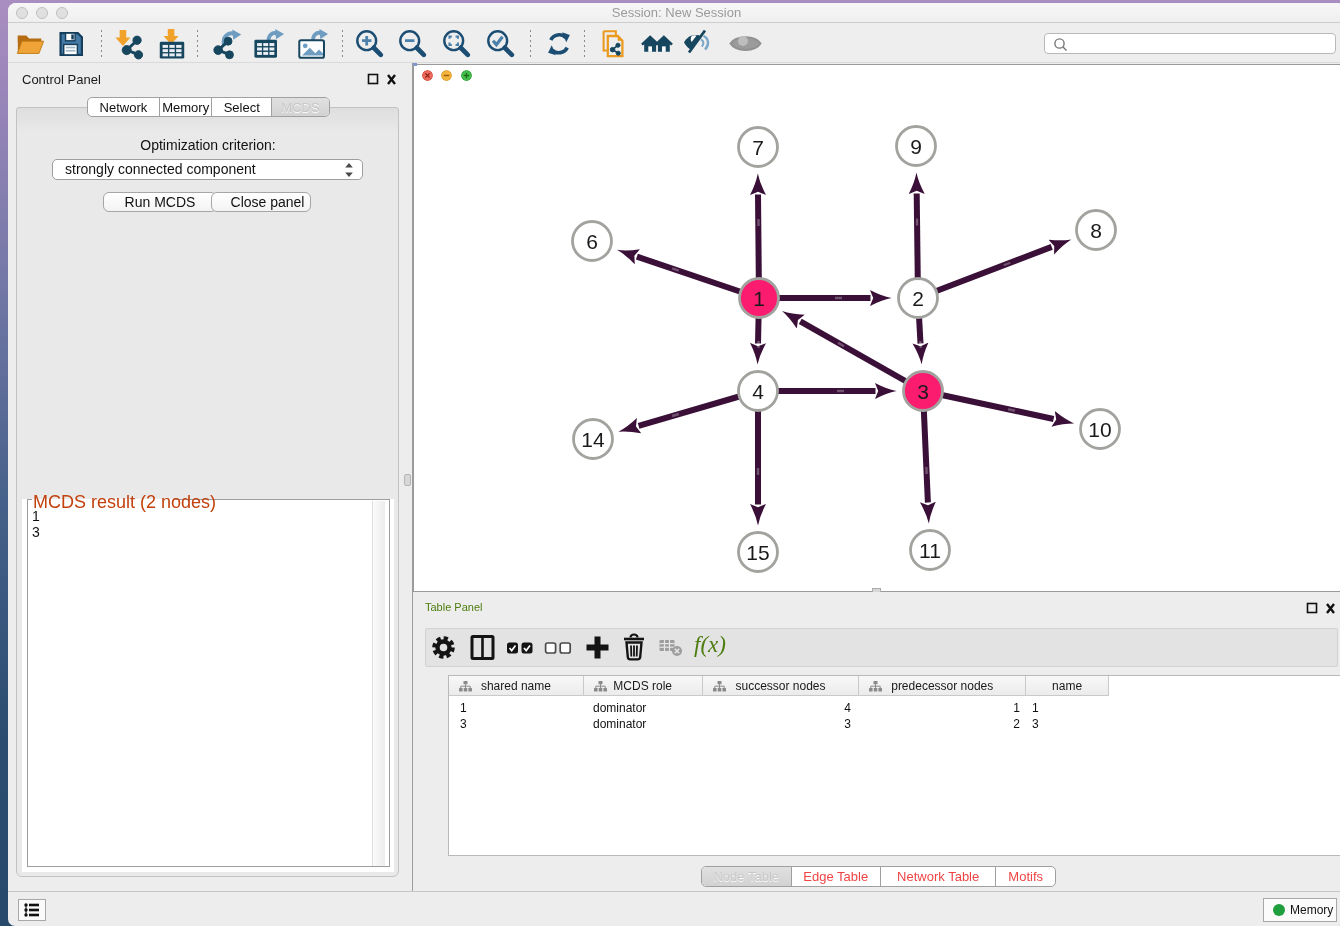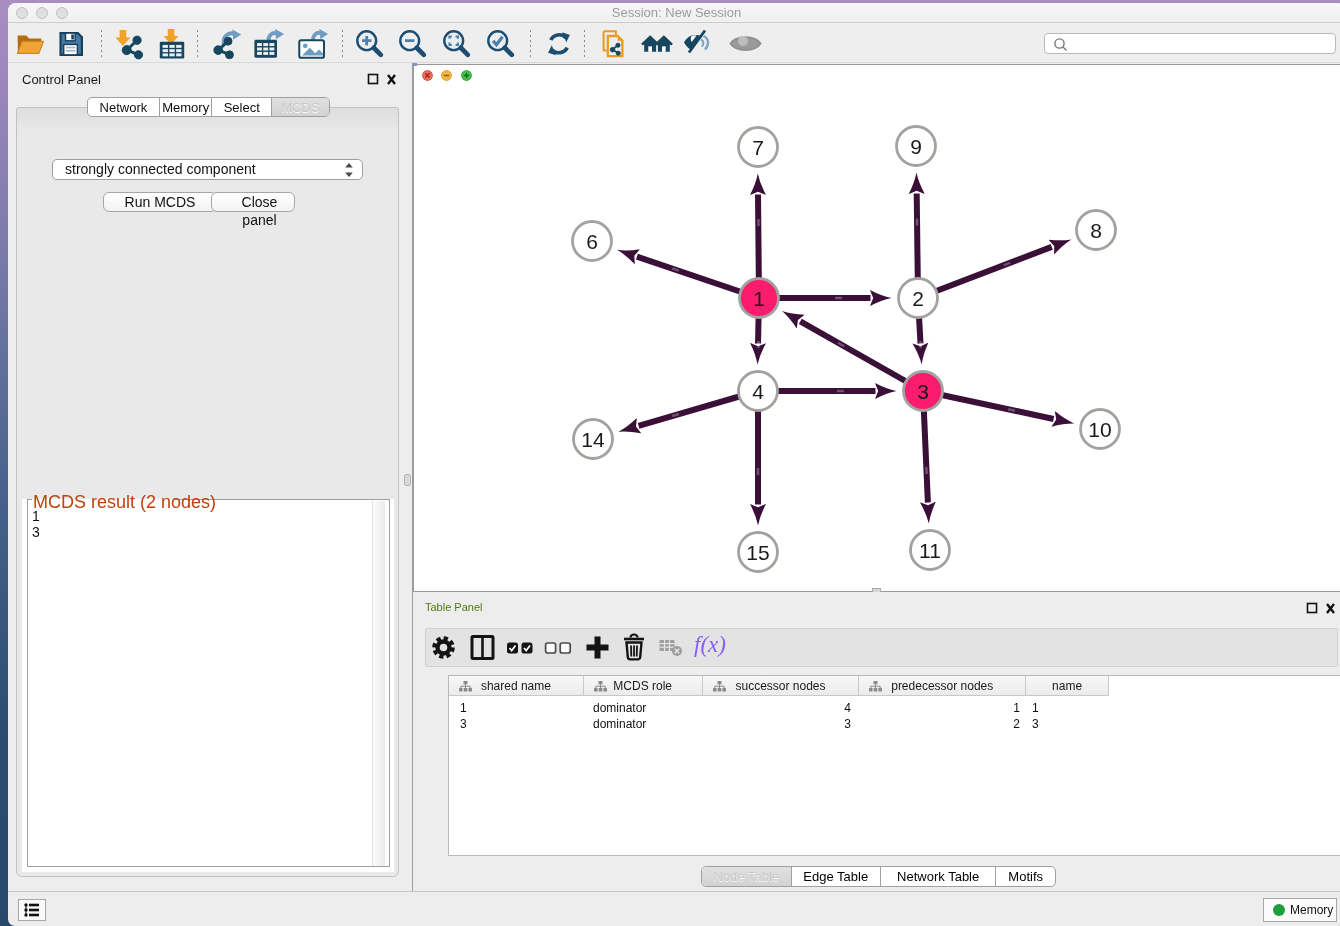--- a/index.html
+++ b/index.html
@@ -87,21 +87,21 @@
 #tp-header .hc { position:relative; border-right:1px solid #c9c9c9; display:flex;
   align-items:center; justify-content:center; }
 #tp-header .hc:last-child { border-right:none; }
 .hicon { position:absolute; left:10px; top:5px; }
 .trow { position:absolute; font-size:12px; color:#111; height:16px; line-height:16px; }
 
 #bottom-tabs { position:absolute; left:693px; top:866px; width:355px; height:21px;
   display:flex; border:1px solid #a0a0a0; border-radius:5px; background:#fff;
   font-size:13px; overflow:hidden; }
 #bottom-tabs .tab { border-right:1px solid #a0a0a0; display:flex; align-items:center;
-  justify-content:center; color:#000000; }
+  justify-content:center; color:#ef4444; }
 #bottom-tabs .tab:last-child { border-right:none; }
 
 #statusbar { left:0; top:891px; width:1337px; height:22px; background:#ededed;
   border-top:1px solid #c6c6c6; }
 #sb-listbtn { position:absolute; left:10px; top:7px; width:28px; height:22px;
   background:#fafafa; border:1px solid #a8a8a8; }
 #sb-mem { position:absolute; left:1255px; top:6px; width:74px; height:24px;
   background:#fbfbfb; border:1px solid #a8a8a8; font-size:12px; color:#111; }
 </style>
 </head>
@@ -282,28 +282,29 @@
         <rect x="1.5" y="1.5" width="9" height="9" fill="none" stroke="#111" stroke-width="1.6"></rect>
         <path d="M21 2 L28 11 M28 2 L21 11" stroke="#111" stroke-width="2.4"></path>
       </svg>
 <div id="cp-pane"></div>
 <div id="cp-tabs">
   <div class="tab" style="width:72.5px;">Network</div>
   <div class="tab" style="width:53px;">Memory</div>
   <div class="tab" style="width:60px;">Select</div>
   <div class="tab tabsel" style="width:57.5px;">MCDS</div>
 </div>
+<div id="opt-label">Optimization criterion:</div>
 <div id="cp-select">strongly connected component
 <svg width="10" height="14" style="position:absolute;right:8px;top:3px;" viewBox="0 0 10 14">
           <path d="M5 0 L8.8 4.6 H1.2 Z" fill="#4a4a4a"></path>
           <path d="M5 14 L8.8 9.4 H1.2 Z" fill="#4a4a4a"></path>
         </svg>
 </div>
 <div class="cp-btn" style="left:95px; width:114px;">Run MCDS</div>
-<div class="cp-btn" style="left:203px; width:84px;padding-left:13px;">Close panel</div>
+<div class="cp-btn" style="left:203px; width:100px;padding-left:13px;">Close panel</div>
 <div id="fieldset-bg"></div>
 <div id="fieldset-border"></div>
 <div class="fbtop" style="left:19px; width:5px;"></div>
 <div class="fbtop" style="left:166px; width:216px;"></div>
 <div id="fieldset-legend">MCDS result (2 nodes)</div>
 <div id="mcds-text">1<br>3</div>
 <div id="mcds-scroll"></div>
 
 <div class="abs" id="splitter"></div>
 <div id="splitgrip"></div>
@@ -464,21 +465,21 @@
     <g stroke="#e6e6e6" stroke-width="1.2">
       <line x1="0.5" y1="4.6" x2="15.5" y2="4.6"></line>
             <line x1="0.5" y1="8.2" x2="15.5" y2="8.2"></line>
       <line x1="5.5" y1="1" x2="5.5" y2="12"></line>
             <line x1="10.5" y1="1" x2="10.5" y2="12"></line>
     </g>
     <circle cx="18" cy="12" r="5" fill="#9d9d9d"></circle>
     <path d="M15.8 9.8 L20.2 14.2 M20.2 9.8 L15.8 14.2" stroke="#e8e8e8" stroke-width="1.5"></path>
   </svg>
 
-  <div class="abs" style="left:281px; top:40px; font-family:'Liberation Serif',serif; font-style:italic; font-size:23px; color:#8b5cf6;">f(x)</div>
+  <div class="abs" style="left:281px; top:40px; font-family:'Liberation Serif',serif; font-style:italic; font-size:23px; color:#4d7c0f;">f(x)</div>
   <div id="tp-table">
     <div id="tp-header">
       <div class="hc" style="width:135px;"><span class="hicon"><svg width="13" height="11" viewBox="0 0 13 11">
                   <g fill="#8a8a8a">
                     <rect x="4.5" y="0" width="4" height="3.2" rx="0.5"></rect>
                     <rect x="0" y="7" width="3.6" height="3.4" rx="0.5"></rect>
                     <rect x="4.7" y="7" width="3.6" height="3.4" rx="0.5"></rect>
                     <rect x="9.4" y="7" width="3.6" height="3.4" rx="0.5"></rect>
                   </g>
                   <path d="M6.5 3.2 V5.2 M1.8 7 V5.2 H11.2 V7 M6.5 5.2 V7" stroke="#8a8a8a" stroke-width="1" fill="none"></path>

